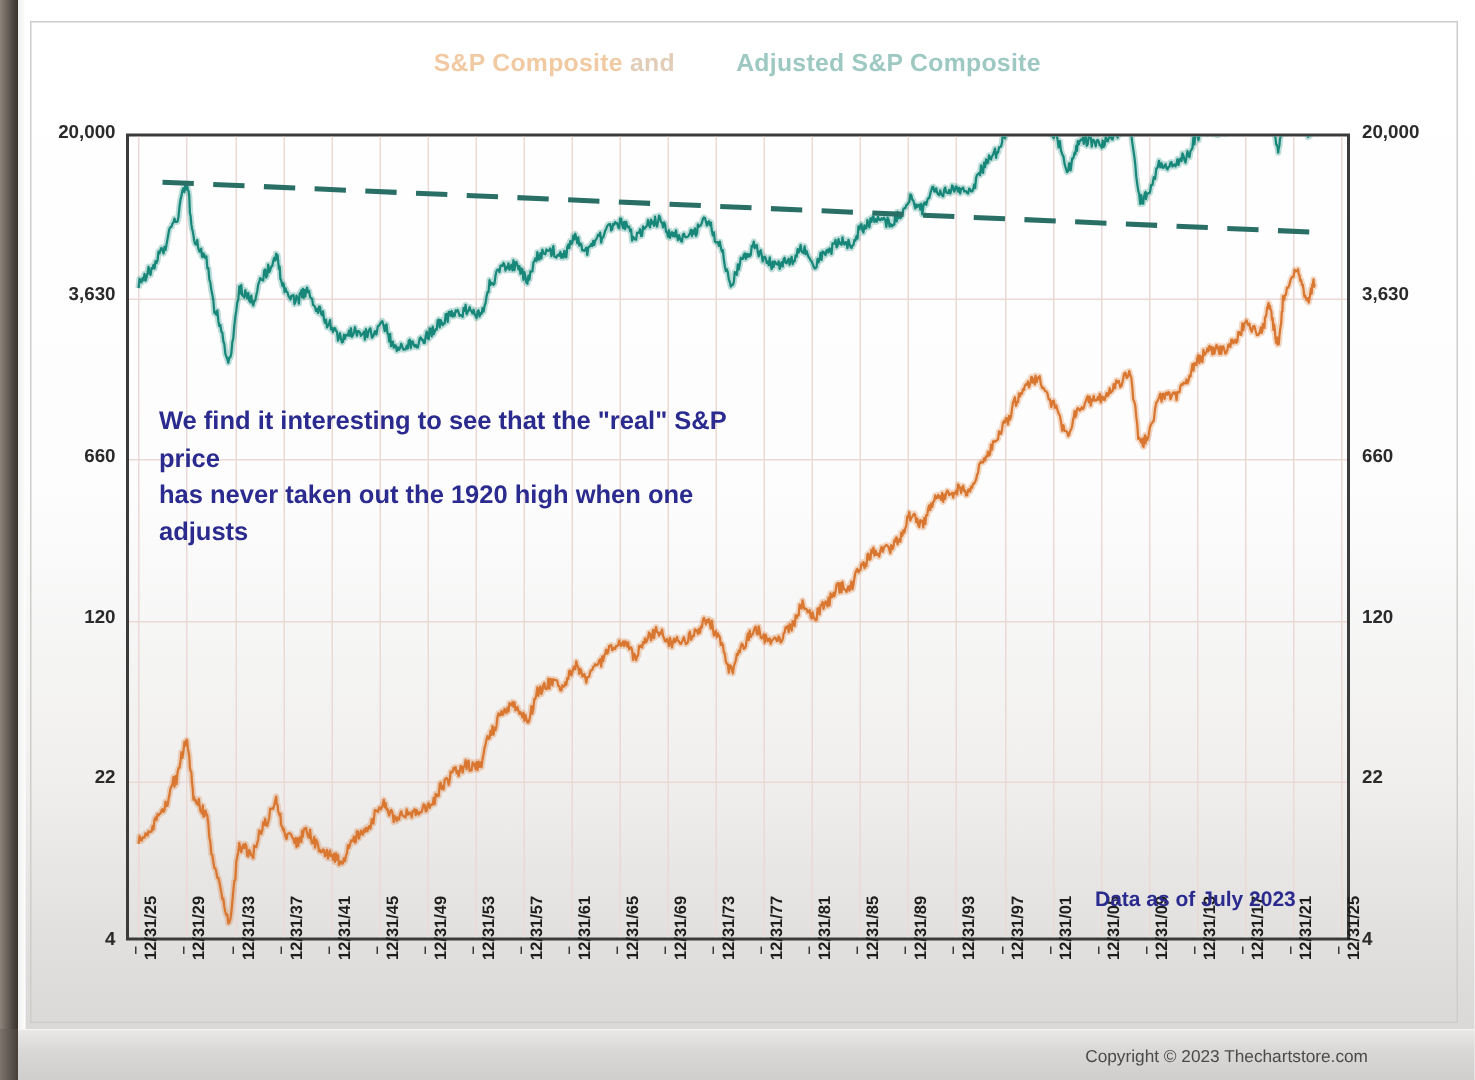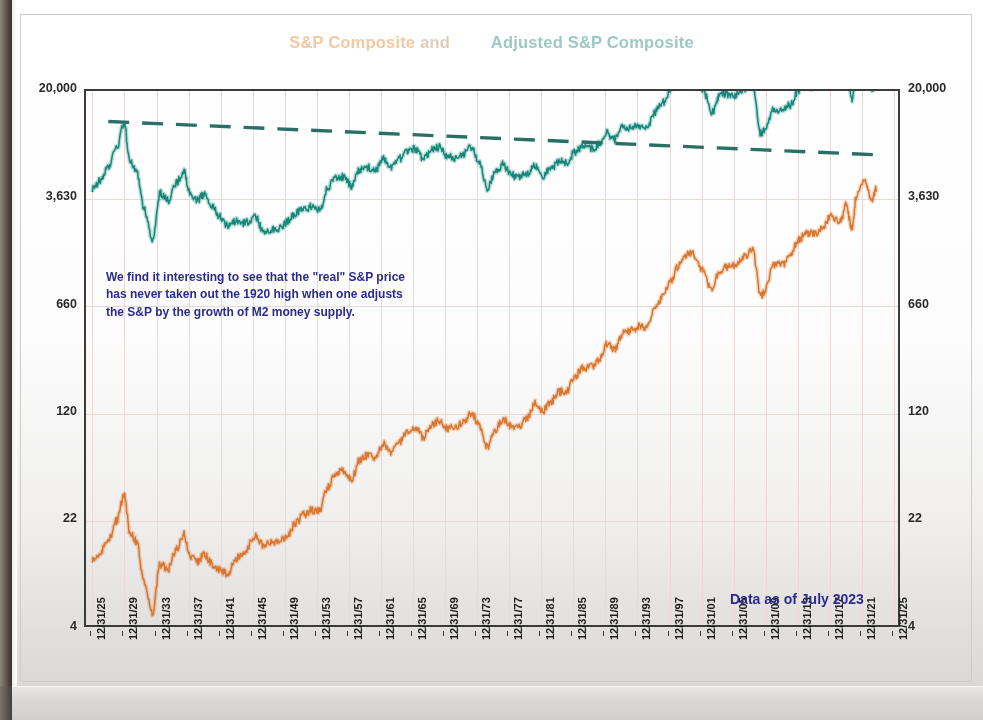--- a/index.html
+++ b/index.html
@@ -46,21 +46,21 @@
   .ylab-l{position:absolute;right:906px;text-align:right;font-size:12.5px;
     font-weight:bold;color:#2a2a2a;white-space:nowrap;}
   .ylab-r{position:absolute;left:908px;text-align:left;font-size:12.5px;
     font-weight:bold;color:#2a2a2a;white-space:nowrap;}
   .xtick{position:absolute;top:631px;width:1px;height:5px;background:#3b3b3b;}
   .xlab{position:absolute;font-size:11px;font-weight:bold;color:#1d1d1d;
     transform-origin:left top;transform:rotate(-90deg);white-space:nowrap;}
 
   
   .note{position:absolute;left:106px;top:269px;width:420px;
-    font-size:12px;font-weight:bold;color:#2b2b8f;line-height:1.45;}
+    font-size:17px;font-weight:bold;color:#2b2b8f;line-height:1.45;}
   .asof{position:absolute;left:730px;top:591px;font-size:14px;font-weight:bold;
     color:#2b2b8f;}
   .copyright{position:absolute;left:0;top:699px;width:912px;text-align:right;
     font-size:11.5px;color:#4a4a4a;}
 </style>
 </head>
 <body>
 
 <div id="screen">
 
@@ -183,21 +183,21 @@
       <div class="xlab" style="left: 832.86px; top: 640px;">12/31/17</div>
       <div class="xtick" style="left: 859.92px;"></div>
       <div class="xlab" style="left: 864.92px; top: 640px;">12/31/21</div>
       <div class="xtick" style="left: 891.98px;"></div>
       <div class="xlab" style="left: 896.98px; top: 640px;">12/31/25</div>
     </div>
 
   <div class="note">
     <div>We find it interesting to see that the "real" S&amp;P price</div>
     <div>has never taken out the 1920 high when one adjusts</div>
-    <div>the S&amp;P by the growth of M2 money supply.</div>
   </div>
 
   <div class="asof">Data as of July 2023</div>
 
   <div class="footer-band"></div>
   <div class="footer-edge"></div>
+  <div class="copyright">Copyright © 2023 Thechartstore.com</div>
 
 </div>
 
 </body></html>

